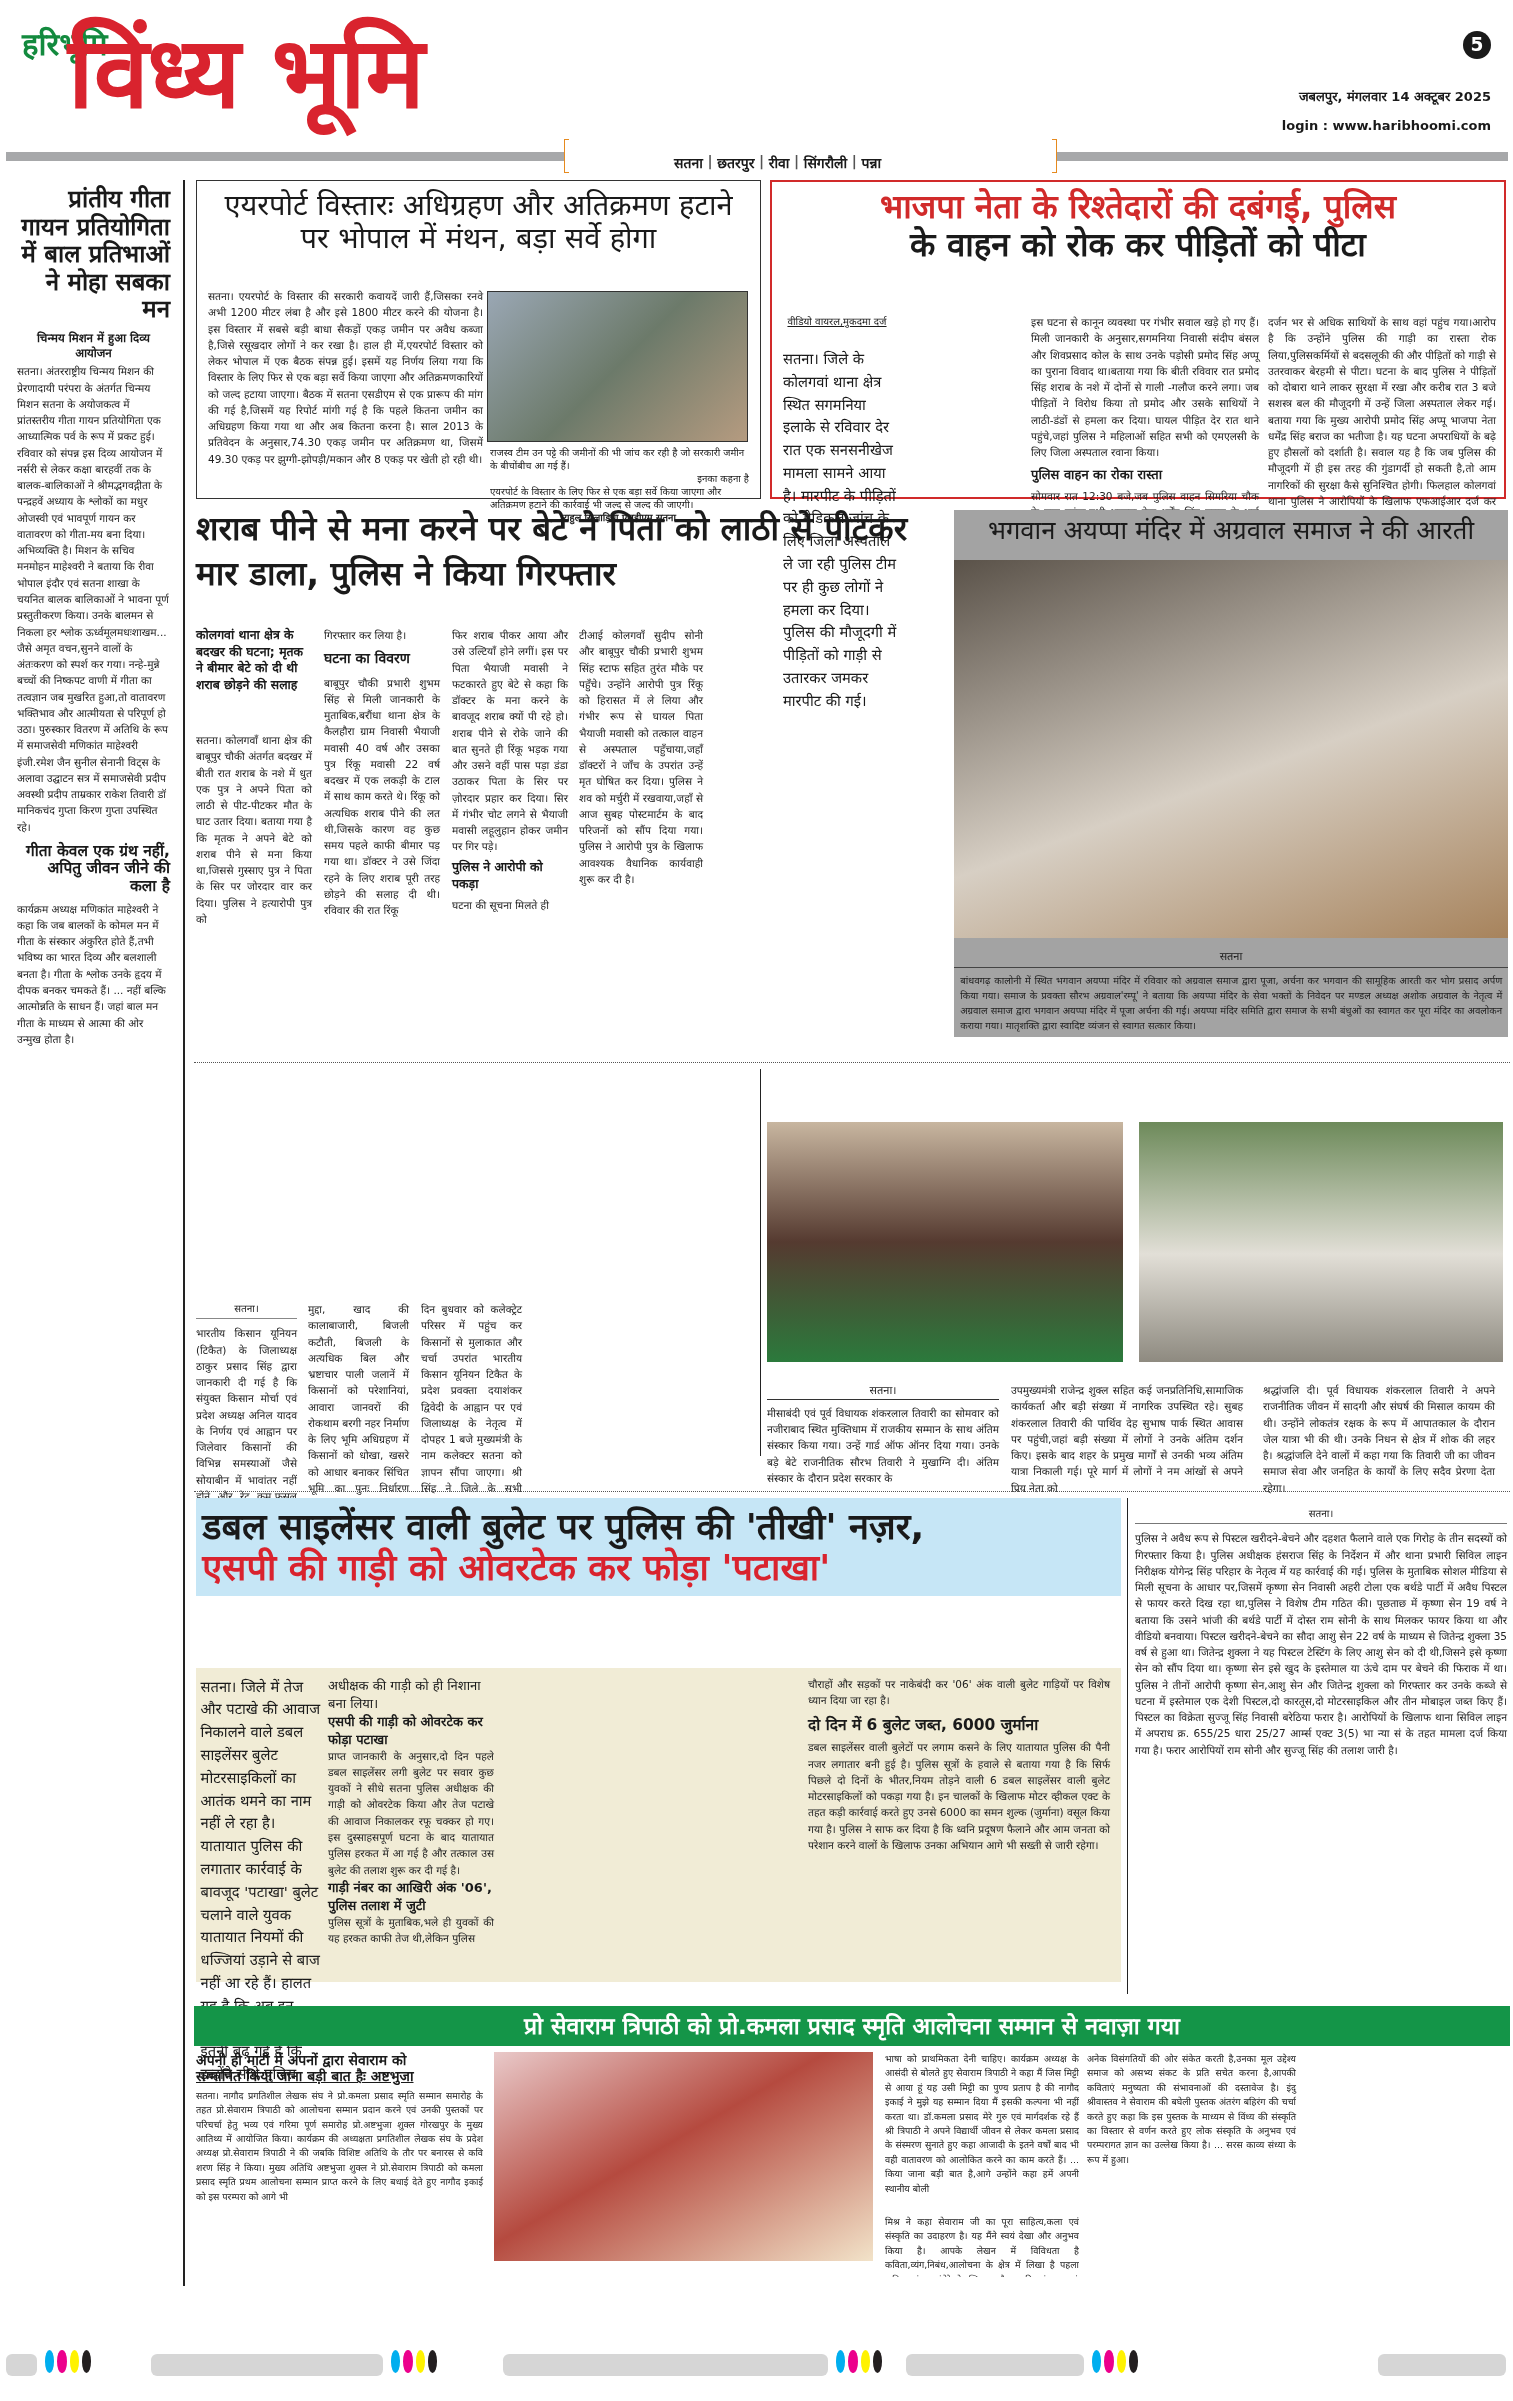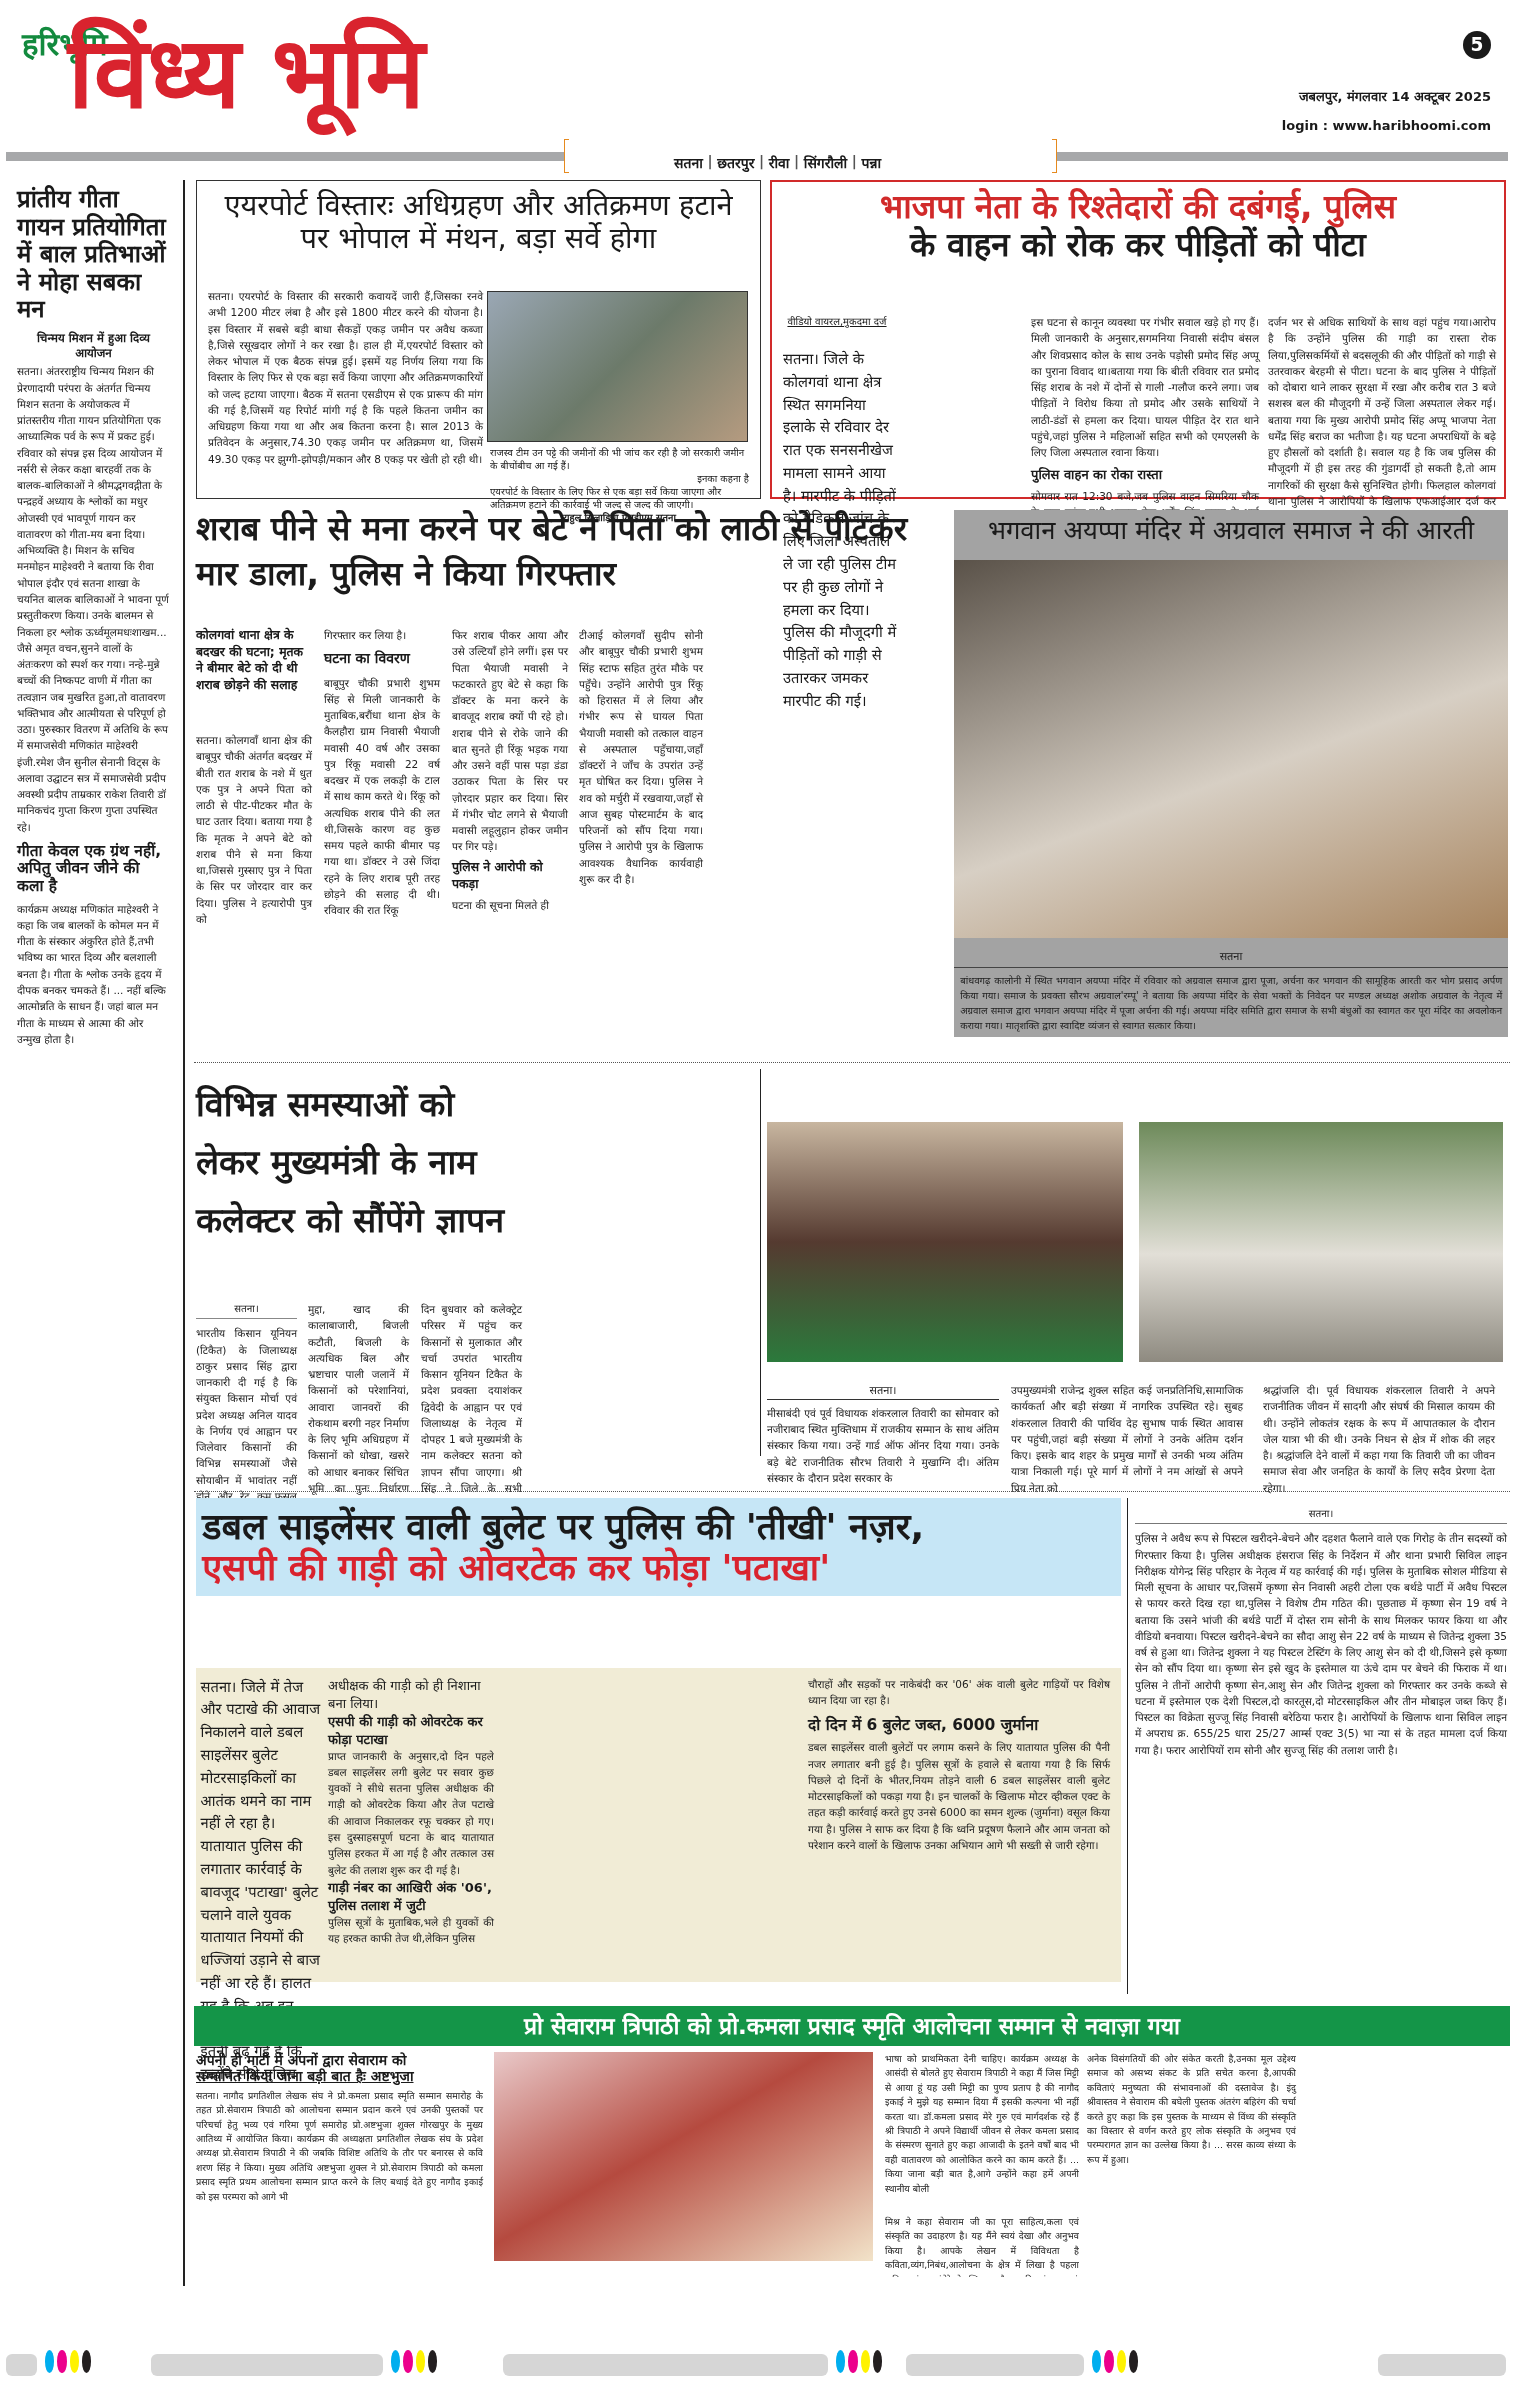--- a/index.html
+++ b/index.html
@@ -19,21 +19,21 @@
   .hdr-cities span.sep { color: #555; }
 
   .col-rule { width: 1.5px; background: #222; }
   .hd { font-weight: bold; line-height: 1.15; }
   .body-txt { font-size: 10.5px; line-height: 1.55; text-align: justify; color: #222; }
   .photo { background: linear-gradient(135deg, #9aa7b4, #6c7a6a 50%, #b59b80); border: 0.8px solid #333; }
   .dotted { height: 0; border-top: 1.5px dotted #555; }
 
   
   .lc { left: 17px; width: 153px; }
-  .lc .hd { font-size: 24px; }
+  .lc .hd { font-size: 24px; text-align: right; }
   .lc .sub { font-size: 11.6px; font-weight: bold; text-align: center; margin: 6.2px 0 3.1px; }
   .lc .body-txt { font-size: 10.5px; text-align: left; }
 
   
   .airport { left: 196px; top: 180px; width: 565px; height: 319px; border: 1.5px solid #333; padding: 7.7px 11px; }
   .airport .hd { font-size: 29px; text-align: center; font-weight: normal; }
   .airport .txt { position: absolute; left: 11px; top: 107px; width: 275px; }
   .airport .ph { position: absolute; left: 290px; top: 110px; width: 261px; height: 151px; }
   .airport .cap { position: absolute; left: 293px; top: 265px; width: 259px; font-size: 9.7px; }
 
@@ -184,21 +184,20 @@
 <div class="abs ayyappa">
   <div class="hd">भगवान अयप्पा मंदिर में अग्रवाल समाज ने की आरती</div>
   <div class="ph"></div>
   <div class="place">सतना</div>
   <div class="txt body-txt">बांधवगढ़ कालोनी में स्थित भगवान अयप्पा मंदिर में रविवार को अग्रवाल समाज द्वारा पूजा, अर्चना कर भगवान की सामूहिक आरती कर भोग प्रसाद अर्पण किया गया। समाज के प्रवक्ता सौरभ अग्रवाल'रम्पू' ने बताया कि अयप्पा मंदिर के सेवा भक्तों के निवेदन पर मण्डल अध्यक्ष अशोक अग्रवाल के नेतृत्व में अग्रवाल समाज द्वारा भगवान अयप्पा मंदिर में पूजा अर्चना की गई। अयप्पा मंदिर समिति द्वारा समाज के सभी बंधुओं का स्वागत कर पूरा मंदिर का अवलोकन कराया गया। मातृशक्ति द्वारा स्वादिष्ट व्यंजन से स्वागत सत्कार किया।</div>
 </div>
 
 <div class="abs dotted" style="left:194px;top:1062px;width:1316px;"></div>
 
 <div class="abs memo">
-  <div class="hd">विभिन्न समस्याओं को लेकर मुख्यमंत्री के नाम कलेक्टर को सौंपेंगे ज्ञापन</div>
   <div class="col" style="left:0;">
     <div style="text-align:center;font-size:10px;border-bottom:1.5px solid #888;padding-bottom:3.1px;margin-bottom:6.2px;">सतना।</div>
     <div class="body-txt">भारतीय किसान यूनियन (टिकैत) के जिलाध्यक्ष ठाकुर प्रसाद सिंह द्वारा जानकारी दी गई है कि संयुक्त किसान मोर्चा एवं प्रदेश अध्यक्ष अनिल यादव के निर्णय एवं आह्वान पर जिलेवार किसानों की विभिन्न समस्याओं जैसे सोयाबीन में भावांतर नहीं होने और रेट कम,फसल बीमा में भ्रष्टाचार घोषणापत्र के आधार पर एमएसपी में 3100 से 2700 का</div>
   </div>
   <div class="col body-txt" style="left:112px;">मुद्दा, खाद की कालाबाजारी, बिजली कटौती, बिजली के अत्यधिक बिल और भ्रष्टाचार पाली जलानें में किसानों को परेशानियां, आवारा जानवरों की रोकथाम बरगी नहर निर्माण के लिए भूमि अधिग्रहण में किसानों को धोखा, खसरे को आधार बनाकर सिंचित भूमि का पुनः निर्धारण किया जाने। गरीबों के आवासीय पट्टे खारीदी केन्द्रों में भ्रष्टाचार आदि अव्यवस्थित समस्याओं को लेकर 15 अक्टूबर</div>
   <div class="col body-txt" style="left:225px;">दिन बुधवार को कलेक्ट्रेट परिसर में पहुंच कर किसानों से मुलाकात और चर्चा उपरांत भारतीय किसान यूनियन टिकैत के प्रदेश प्रवक्ता दयाशंकर द्विवेदी के आह्वान पर एवं जिलाध्यक्ष के नेतृत्व में दोपहर 1 बजे मुख्यमंत्री के नाम कलेक्टर सतना को ज्ञापन सौंपा जाएगा। श्री सिंह ने जिले के सभी अन्नदाताओं किसानों से आग्रह किया है कि 11:30 बजे कलेक्ट्रेट परिसर में अधिक से अधिक संख्या में पहुंचने की अपील की है।</div>
 </div>
 <div class="abs col-rule" style="left:760px;top:1069px;height:387px;width:0.8px;"></div>
 
 <div class="abs tiwari">

